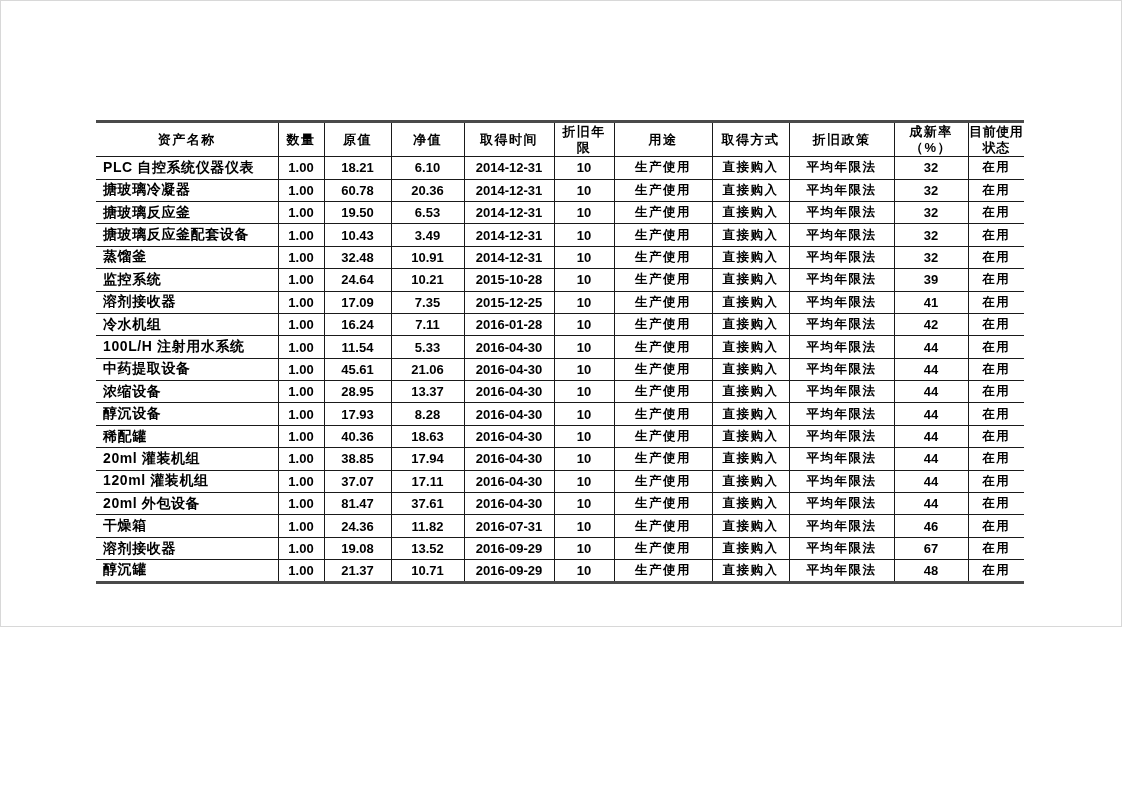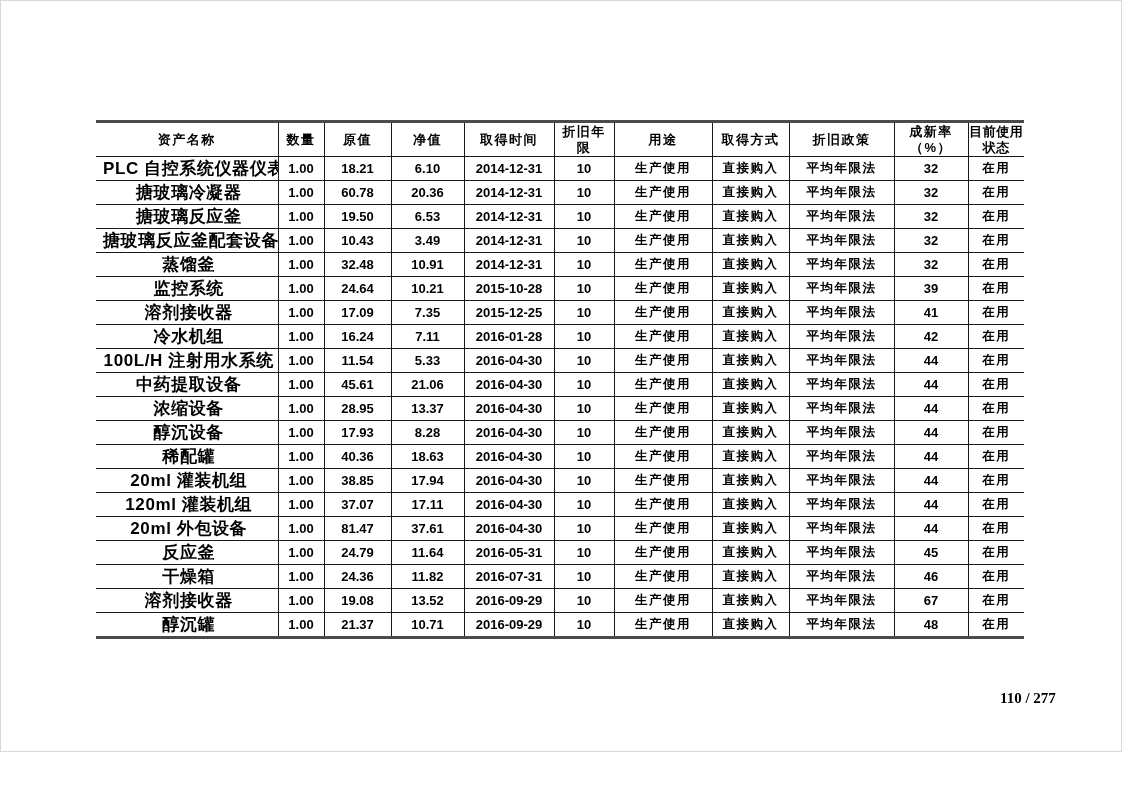--- a/index.html
+++ b/index.html
@@ -6,21 +6,21 @@
     --ink:#000000;
     --grid-line:#1a1a1a;
     --frame-line:#4a4a4a;
     --page-background:#ffffff;
     --page-border:#d8d8d8;
   }
   html,body{margin:0;padding:0;background:#fff;}
   .page{
     position:relative;
     width:1122px;
-    height:752px;
+    height:627px;
     box-sizing:border-box;
     background:var(--page-background);
     border:1px solid var(--page-border);
     overflow:hidden;
     font-family:"Liberation Sans","DejaVu Sans",sans-serif;
     color:var(--ink);
   }
   table.asset-table{
     position:absolute;
     left:95px;
@@ -60,24 +60,24 @@
     font-size:13px;
     text-align:center;
     padding:0 3px;
     white-space:nowrap;
   }
   table.asset-table tbody td.cjk{
     font-size:12.5px;
     letter-spacing:1.5px;
   }
   table.asset-table tbody td:first-child{
-    text-align:center;
+    text-align:left;
     padding-left:7px;
     letter-spacing:0.6px;
-    font-size:17px;
+    font-size:14px;
   }
   .page-number{
     position:absolute;
     left:999px;
     top:689px;
     font-family:"Liberation Serif","DejaVu Serif",serif;
     font-weight:bold;
     font-size:15px;
     color:var(--ink);
     white-space:nowrap;
@@ -320,33 +320,20 @@
           <td>37.61</td>
           <td>2016-04-30</td>
           <td>10</td>
           <td class="cjk">生产使用</td>
           <td class="cjk">直接购入</td>
           <td class="cjk">平均年限法</td>
           <td>44</td>
           <td class="cjk">在用</td>
         </tr>
         <tr>
-          <td class="cjk">反应釜</td>
-          <td>1.00</td>
-          <td>24.79</td>
-          <td>11.64</td>
-          <td>2016-05-31</td>
-          <td>10</td>
-          <td class="cjk">生产使用</td>
-          <td class="cjk">直接购入</td>
-          <td class="cjk">平均年限法</td>
-          <td>45</td>
-          <td class="cjk">在用</td>
-        </tr>
-        <tr>
           <td class="cjk">干燥箱</td>
           <td>1.00</td>
           <td>24.36</td>
           <td>11.82</td>
           <td>2016-07-31</td>
           <td>10</td>
           <td class="cjk">生产使用</td>
           <td class="cjk">直接购入</td>
           <td class="cjk">平均年限法</td>
           <td>46</td>

